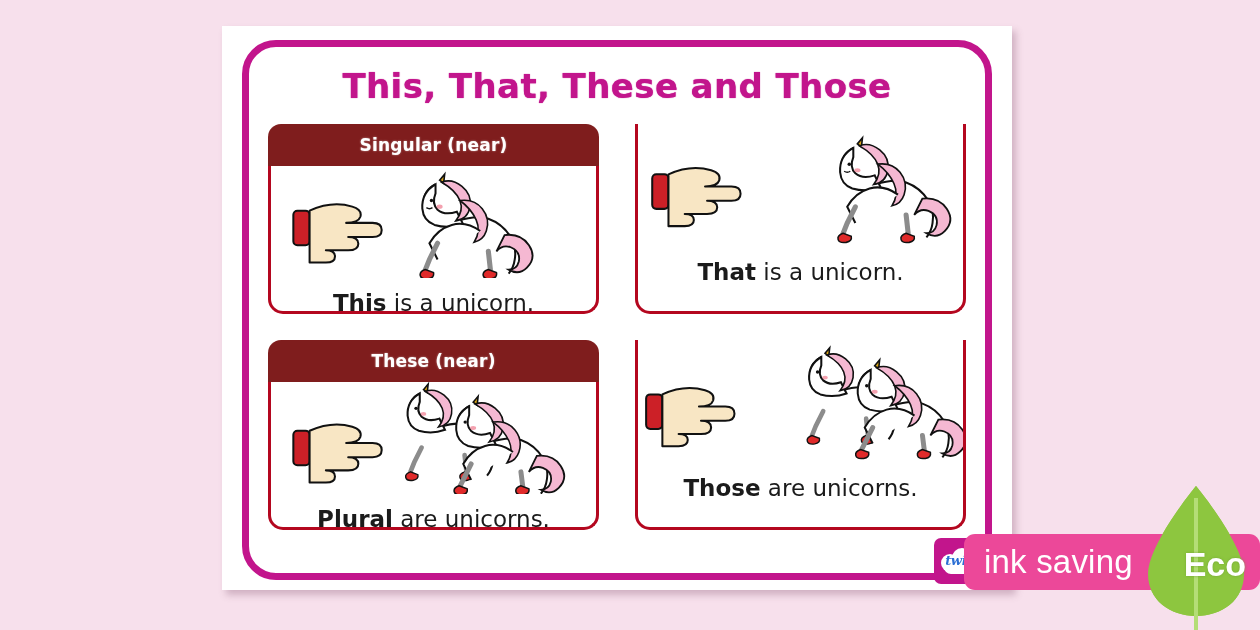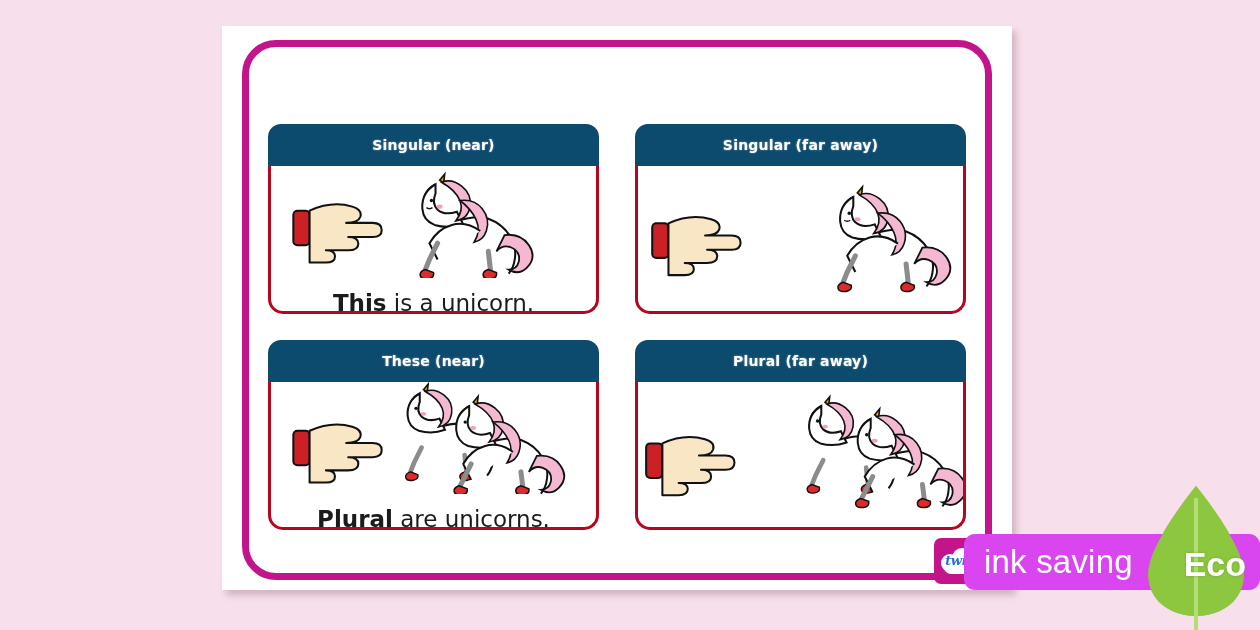--- a/index.html
+++ b/index.html
@@ -67,29 +67,29 @@
   }
 
   .card {
     position: relative;
     display: flex;
     flex-direction: column;
   }
 
   .card-header {
     height: 42px;
-    background: #0c4a6e;
+    background: #7f1d1d;
     border-radius: 13px 13px 0 0;
     display: flex;
     align-items: center;
     justify-content: center;
     color: #ffffff;
     font-family: "DejaVu Sans", sans-serif;
     font-weight: bold;
-    font-size: 14px;
+    font-size: 17px;
     letter-spacing: 0.2px;
     text-shadow: 0 0 2px rgba(255,255,255,0.55);
     position: relative;
     z-index: 2;
   }
 
   .card-body {
     flex: 1;
     background: #ffffff;
     border: 3px solid #b4071f;
@@ -167,21 +167,21 @@
     width: 108px;
     height: 148px;
     z-index: 6;
   }
   #eco-bar {
     position: absolute;
     left: 964px;
     top: 534px;
     width: 296px;
     height: 56px;
-    background: #d946ef;
+    background: #ec4899;
     border-radius: 11px;
     z-index: 7;
     display: flex;
     align-items: center;
   }
   #eco-bar-label {
     font-family: "Liberation Sans", sans-serif;
     font-size: 33px;
     color: #ffffff;
     margin-left: 20px;
@@ -210,20 +210,21 @@
     text-shadow: 0 0 3px rgba(110,160,50,0.8);
   }
 </style>
 </head>
 <body>
 
 <div id="page-sheet">
 
   <div id="page-frame"></div>
 
+  <div id="poster-title">This, That, These and Those</div>
 
   <div id="card-grid">
 
     <div class="card">
       <div class="card-header">Singular (near)</div>
       <div class="card-body">
         <div class="illustration">
           <svg viewBox="0 0 320 110" width="100%" height="100%">
 
             <g>
@@ -247,21 +248,20 @@
               <path d="M96 94 q-6 2 -5 6 q1 4 8 3 q6 -1 5 -6 z" fill="#e02a2a" stroke="#111" stroke-width="1.5"></path>
               <path d="M112 60 q16 -2 24 10 q8 12 -2 22 q-8 8 -18 2 q8 0 10 -8 q2 -10 -8 -14 q-8 -3 -14 4 z" fill="#f5b8d2" stroke="#111" stroke-width="1.8"></path>
             </g>
           </svg>
         </div>
         <div class="caption"><span class="kw">This</span><span> is a unicorn.</span></div>
       </div>
     </div>
 
     <div class="card">
-      <div class="card-header">Singular (far away)</div>
       <div class="card-body">
         <div class="illustration">
           <svg viewBox="0 0 320 110" width="100%" height="100%">
             <g>
               <rect x="14" y="44" width="16" height="34" rx="4" fill="#cc2027" stroke="#111" stroke-width="2"></rect>
               <path d="M30 44 q22 -10 42 -4 q10 3 8 10 q-2 6 -14 6 l26 0 q9 0 9 7 q0 7 -9 7 l-24 0 q10 0 10 6.5 q0 6.5 -10 6.5 l-22 0 q9 0 9 6 q0 6 -9 6 l-16 0 z" fill="#f8e6c4" stroke="#111" stroke-width="2" stroke-linejoin="round"></path>
             </g>
             <g transform="translate(168,8)">
               <path d="M48 6 l5 -6 l-1 9 z" fill="#d8a518" stroke="#111" stroke-width="1.6"></path>
               <path d="M44 10 q-12 6 -12 20 q0 10 8 14 q12 6 26 2 q18 -6 30 -2 q14 5 22 18 q6 10 4 22 q-1 8 -6 14" fill="#ffffff" stroke="#111" stroke-width="2"></path>
@@ -273,20 +273,21 @@
               <ellipse cx="48" cy="32" rx="3" ry="2" fill="#f18a9b" opacity="0.8"></ellipse>
               <path d="M88 56 q-14 -10 -28 -6 q-14 4 -22 18 l8 16" fill="#ffffff" stroke="#111" stroke-width="2"></path>
               <path d="M46 68 l-8 16 l-4 10" stroke="#8c8c8c" stroke-width="5" fill="none" stroke-linecap="round"></path>
               <path d="M34 94 q-6 2 -5 6 q1 4 8 3 q6 -1 5 -6 z" fill="#e02a2a" stroke="#111" stroke-width="1.5"></path>
               <path d="M96 76 l2 18" stroke="#8c8c8c" stroke-width="5" fill="none" stroke-linecap="round"></path>
               <path d="M96 94 q-6 2 -5 6 q1 4 8 3 q6 -1 5 -6 z" fill="#e02a2a" stroke="#111" stroke-width="1.5"></path>
               <path d="M112 60 q16 -2 24 10 q8 12 -2 22 q-8 8 -18 2 q8 0 10 -8 q2 -10 -8 -14 q-8 -3 -14 4 z" fill="#f5b8d2" stroke="#111" stroke-width="1.8"></path>
             </g>
           </svg>
         </div>
+        <div class="caption"><span class="kw">That</span><span> is a unicorn.</span></div>
       </div>
     </div>
 
     <div class="card">
       <div class="card-header">These (near)</div>
       <div class="card-body">
         <div class="illustration">
           <svg viewBox="0 0 320 110" width="100%" height="100%">
             <g>
               <rect x="22" y="48" width="16" height="34" rx="4" fill="#cc2027" stroke="#111" stroke-width="2"></rect>
@@ -319,21 +320,20 @@
               <path d="M96 90 q-6 2 -5 6 q1 4 8 3 q6 -1 5 -6 z" fill="#e02a2a" stroke="#111" stroke-width="1.5"></path>
               <path d="M112 60 q16 -2 24 10 q8 12 -2 22 q-8 8 -18 2 q8 0 10 -8 q2 -10 -8 -14 q-8 -3 -14 4 z" fill="#f5b8d2" stroke="#111" stroke-width="1.8"></path>
             </g>
           </svg>
         </div>
         <div class="caption"><span class="kw">Plural</span><span> are unicorns.</span></div>
       </div>
     </div>
 
     <div class="card">
-      <div class="card-header">Plural (far away)</div>
       <div class="card-body">
         <div class="illustration">
           <svg viewBox="0 0 320 110" width="100%" height="100%">
             <g>
               <rect x="8" y="48" width="16" height="34" rx="4" fill="#cc2027" stroke="#111" stroke-width="2"></rect>
               <path d="M24 48 q22 -10 42 -4 q10 3 8 10 q-2 6 -14 6 l26 0 q9 0 9 7 q0 7 -9 7 l-24 0 q10 0 10 6.5 q0 6.5 -10 6.5 l-22 0 q9 0 9 6 q0 6 -9 6 l-16 0 z" fill="#f8e6c4" stroke="#111" stroke-width="2" stroke-linejoin="round"></path>
             </g>
             <g transform="translate(140,2) scale(0.92)">
               <path d="M48 6 l5 -6 l-1 9 z" fill="#d8a518" stroke="#111" stroke-width="1.7"></path>
               <path d="M44 10 q-12 6 -12 20 q0 10 8 14 q12 6 26 2 q18 -6 30 -2 q14 5 22 18 q6 10 4 22 q-1 8 -6 14" fill="#ffffff" stroke="#111" stroke-width="2.2"></path>
@@ -356,20 +356,21 @@
               <ellipse cx="48" cy="32" rx="3" ry="2" fill="#f18a9b" opacity="0.8"></ellipse>
               <path d="M88 56 q-14 -10 -28 -6 q-14 4 -22 18 l8 16" fill="#ffffff" stroke="#111" stroke-width="2"></path>
               <path d="M46 68 l-8 16 l-4 8" stroke="#8c8c8c" stroke-width="5" fill="none" stroke-linecap="round"></path>
               <path d="M34 90 q-6 2 -5 6 q1 4 8 3 q6 -1 5 -6 z" fill="#e02a2a" stroke="#111" stroke-width="1.5"></path>
               <path d="M96 76 l2 16" stroke="#8c8c8c" stroke-width="5" fill="none" stroke-linecap="round"></path>
               <path d="M96 90 q-6 2 -5 6 q1 4 8 3 q6 -1 5 -6 z" fill="#e02a2a" stroke="#111" stroke-width="1.5"></path>
               <path d="M112 60 q16 -2 24 10 q8 12 -2 22 q-8 8 -18 2 q8 0 10 -8 q2 -10 -8 -14 q-8 -3 -14 4 z" fill="#f5b8d2" stroke="#111" stroke-width="1.8"></path>
             </g>
           </svg>
         </div>
+        <div class="caption"><span class="kw">Those</span><span> are unicorns.</span></div>
       </div>
     </div>
 
   </div>
 </div>
 
 <div id="twinkl-logo">
   <div id="twinkl-cloud">
     <div class="puff" style="left:2px;  top:8px;  width:18px; height:18px;"></div>
     <div class="puff" style="left:13px; top:2px;  width:20px; height:20px;"></div>

